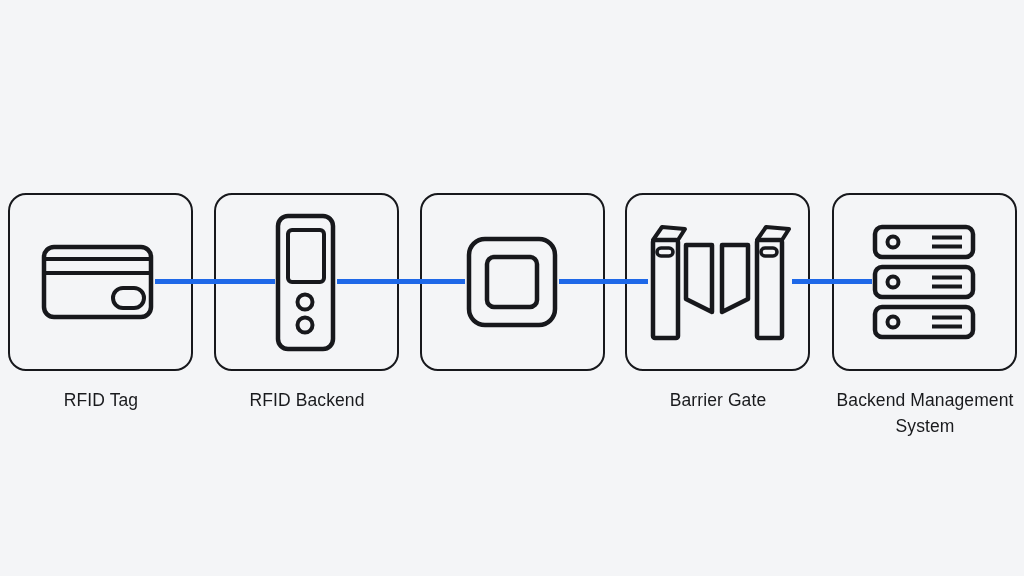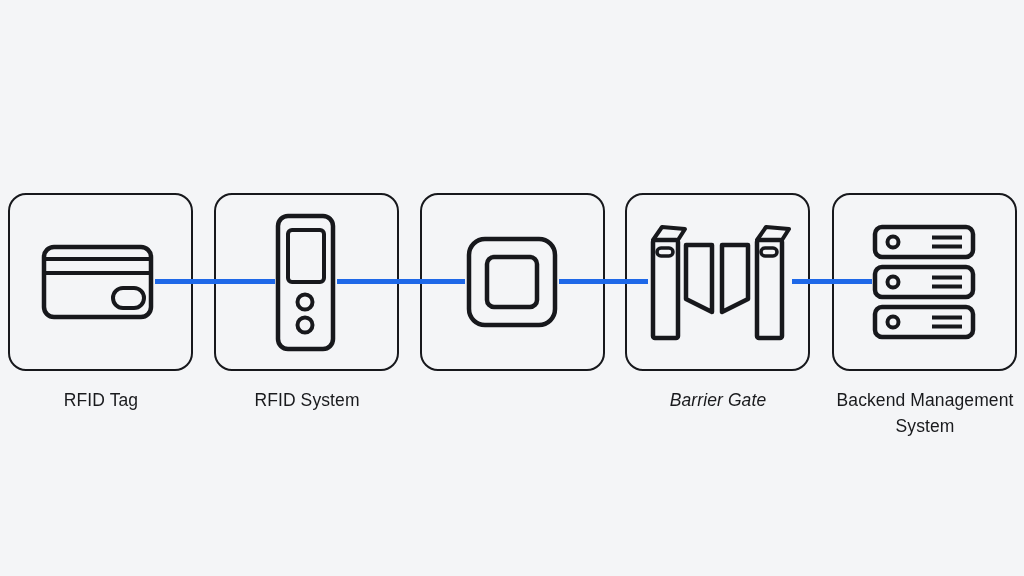--- a/index.html
+++ b/index.html
@@ -50,21 +50,21 @@
     font-weight: 500;
     letter-spacing: 0.1px;
     color: #191a1d;
     text-align: center;
     z-index: 4;
   }
   
   .b1 { left: 8px; }   .l1 { left: -14px; }
   .b2 { left: 214px; } .l2 { left: 192px; }
   .b3 { left: 420px; } .l3 { left: 398px; }
-  .b4 { left: 625px; } .l4 { left: 603px; font-style: italic; }
+  .b4 { left: 625px; } .l4 { left: 603px; }
   .b5 { left: 832px; } .l5 { left: 810px; }
 </style>
 </head>
 <body>
 
 <div id="stage">
 
   <div class="node-box b1"></div>
   <div class="node-box b2"></div>
   <div class="node-box b3"></div>
@@ -116,17 +116,17 @@
     <circle cx="21" cy="58" r="5.5" fill="none" stroke="#17181c" stroke-width="4"></circle>
     <line x1="60" y1="53.5" x2="90" y2="53.5" stroke="#17181c" stroke-width="4"></line>
     <line x1="60" y1="62.5" x2="90" y2="62.5" stroke="#17181c" stroke-width="4"></line>
     <rect x="3" y="83" width="98" height="30" rx="7" fill="none" stroke="#17181c" stroke-width="4.5"></rect>
     <circle cx="21" cy="98" r="5.5" fill="none" stroke="#17181c" stroke-width="4"></circle>
     <line x1="60" y1="93.5" x2="90" y2="93.5" stroke="#17181c" stroke-width="4"></line>
     <line x1="60" y1="102.5" x2="90" y2="102.5" stroke="#17181c" stroke-width="4"></line>
   </svg>
 
   <div class="node-label l1">RFID Tag</div>
-  <div class="node-label l2">RFID System</div>
+  <div class="node-label l2">RFID Backend</div>
   <div class="node-label l4">Barrier Gate</div>
   <div class="node-label l5">Backend Management System</div>
 
 </div>
 
 </body></html>

